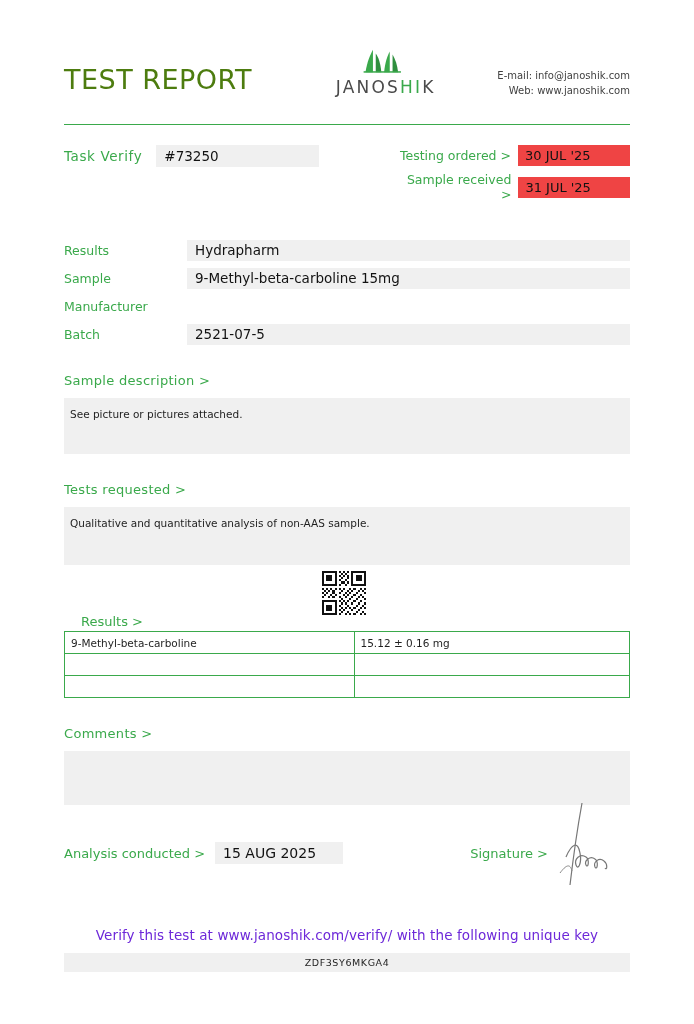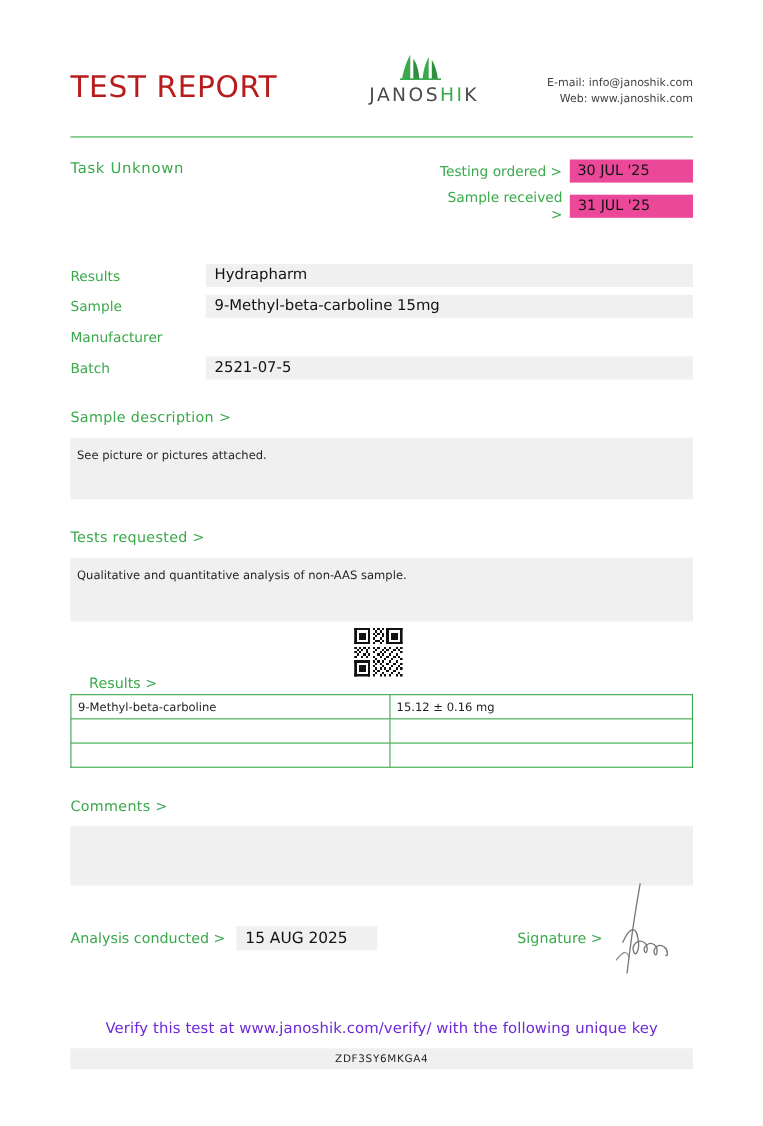--- a/index.html
+++ b/index.html
@@ -26,21 +26,21 @@
   .header {
     display: flex;
     align-items: flex-start;
     justify-content: space-between;
     padding-top: 46px;
     height: 66px;
   }
   .report-title {
     font-size: 27px;
     letter-spacing: 0.5px;
-    color: #b91c1c;
+    color: #4d7c0f;
     font-family: "DejaVu Sans", sans-serif;
     font-weight: normal;
     margin: 18px 0 0 0;
     white-space: nowrap;
   }
   .logo-block {
     text-align: center;
     margin-left: 22px;
     margin-top: 0;
   }
@@ -106,21 +106,21 @@
     align-items: center;
     justify-content: flex-end;
     margin-bottom: 6px;
   }
   .date-label {
     color: #3aa94b;
     font-size: 12.5px;
     margin-right: 7px;
   }
   .date-box {
-    background: #ec4899;
+    background: #ef4444;
     height: 21px;
     line-height: 21px;
     width: 112px;
     padding-left: 7px;
     font-size: 13px;
     color: #121212;
     box-sizing: border-box;
     text-align: left;
   }
   
@@ -282,21 +282,22 @@
     <div class="contact">
       <div>E-mail: info@janoshik.com</div>
       <div>Web: www.janoshik.com</div>
     </div>
   </div>
 
   <div class="rule"></div>
 
   <div class="task-row">
     <div class="task-left">
-      <span class="label-green">Task Unknown</span>
+      <span class="label-green">Task Verify</span>
+      <span class="task-value-box">#73250</span>
     </div>
     <div class="task-right">
       <div class="date-line">
         <span class="date-label">Testing ordered  &gt;</span>
         <span class="date-box">30 JUL '25</span>
       </div>
       <div class="date-line">
         <span class="date-label">Sample received &gt;</span>
         <span class="date-box">31 JUL '25</span>
       </div>

